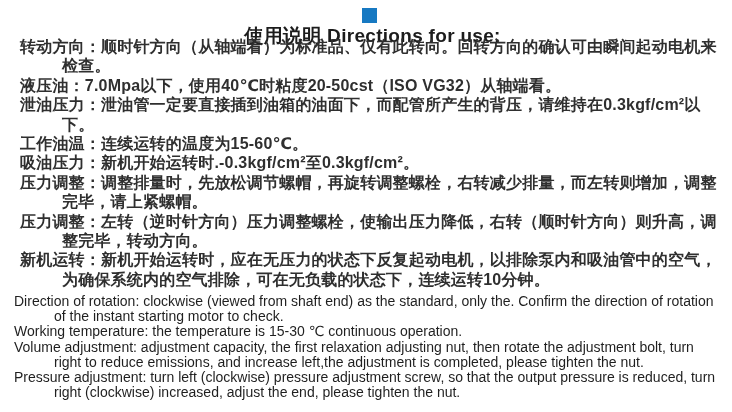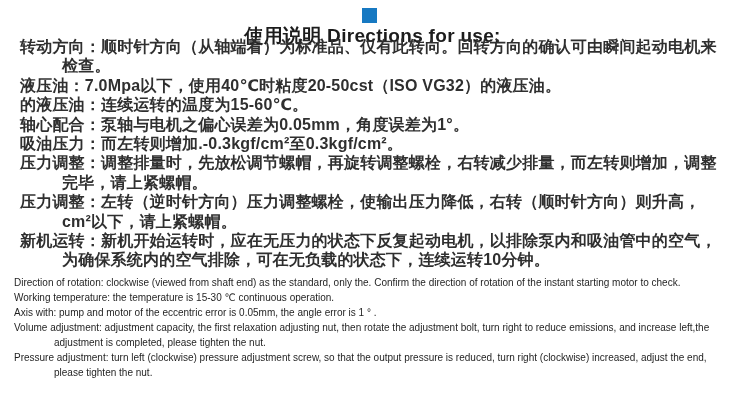--- a/index.html
+++ b/index.html
@@ -48,51 +48,50 @@
     padding-left: 42px;
     text-indent: -42px;
     letter-spacing: 0.2px;
   }
   .en-list {
     margin-top: 5px;
     margin-left: 1px;
   }
   .en-item {
     margin: 0;
-    font-size: 10px;
+    font-size: 14px;
     font-weight: normal;
     color: #1f1f1f;
     line-height: 15.1px;
     padding-left: 40px;
     text-indent: -40px;
   }
 </style>
 </head>
 <body>
 
 <div class="page">
 
   <div class="title-row">
     <span class="bullet"></span>
     <span class="title-text">使用说明 Directions for use:</span>
   </div>
 
   <div class="zh-list">
     <p class="zh-item"><span>转动方向：</span><span>顺时针方向（从轴端看）为标准品、仅有此转向。回转方向的确认可由瞬间起动电机来检查。</span></p>
-    <p class="zh-item"><span>液压油：</span><span>7.0Mpa以下，使用40℃时粘度20-50cst（ISO VG32）的液压油。</span></p>
-    <p class="zh-item"><span>的液压油：</span><span>连续运转的温度为15-60℃。</span></p>
-    <p class="zh-item"><span>轴心配合：</span><span>泵轴与电机之偏心误差为0.05mm，角度误差为1°。</span></p>
-    <p class="zh-item"><span>吸油压力：</span><span>而左转则增加.-0.3kgf/cm²至0.3kgf/cm²。</span></p>
+    <p class="zh-item"><span>液压油：</span><span>7.0Mpa以下，使用40℃时粘度20-50cst（ISO VG32）从轴端看。</span></p>
+    <p class="zh-item"><span>泄油压力：</span><span>泄油管一定要直接插到油箱的油面下，而配管所产生的背压，请维持在0.3kgf/cm²以下。</span></p>
+    <p class="zh-item"><span>工作油温：</span><span>连续运转的温度为15-60℃。</span></p>
+    <p class="zh-item"><span>吸油压力：</span><span>新机开始运转时.-0.3kgf/cm²至0.3kgf/cm²。</span></p>
     <p class="zh-item"><span>压力调整：</span><span>调整排量时，先放松调节螺帽，再旋转调整螺栓，右转减少排量，而左转则增加，调整完毕，请上紧螺帽。</span></p>
-    <p class="zh-item"><span>压力调整：</span><span>左转（逆时针方向）压力调整螺栓，使输出压力降低，右转（顺时针方向）则升高，cm²以下，请上紧螺帽。</span></p>
+    <p class="zh-item"><span>压力调整：</span><span>左转（逆时针方向）压力调整螺栓，使输出压力降低，右转（顺时针方向）则升高，调整完毕，转动方向。</span></p>
     <p class="zh-item"><span>新机运转：</span><span>新机开始运转时，应在无压力的状态下反复起动电机，以排除泵内和吸油管中的空气，为确保系统内的空气排除，可在无负载的状态下，连续运转10分钟。</span></p>
   </div>
 
   <div class="en-list">
     <p class="en-item">Direction of rotation: clockwise (viewed from shaft end) as the standard, only the. Confirm the direction of rotation of the instant starting motor to check.</p>
     <p class="en-item">Working temperature: the temperature is 15-30 ℃ continuous operation.</p>
-    <p class="en-item">Axis with: pump and motor of the eccentric error is 0.05mm, the angle error is 1 ° .</p>
     <p class="en-item">Volume adjustment: adjustment capacity, the first relaxation adjusting nut, then rotate the adjustment bolt, turn right to reduce emissions, and increase left,the adjustment is completed, please tighten the nut.</p>
     <p class="en-item">Pressure adjustment: turn left (clockwise) pressure adjustment screw, so that the output pressure is reduced, turn right (clockwise) increased, adjust the end, please tighten the nut.</p>
 
   </div>
 
 </div>
 
 </body></html>

